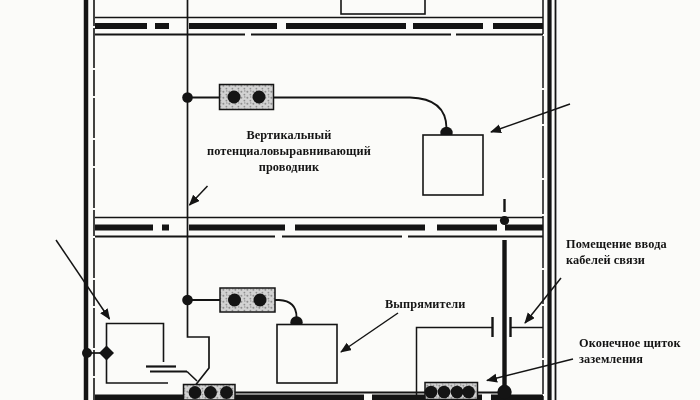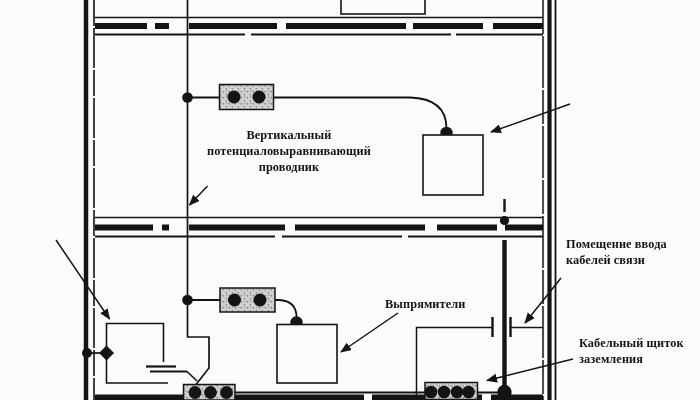--- a/index.html
+++ b/index.html
@@ -154,16 +154,16 @@
     <line class="ln" x1="573" y1="359" x2="487" y2="380.5" stroke-width="1.5" marker-end="url(#ah)"></line>
   </g>
 </svg>
 
   <div class="lbl" style="left:207px;top:127px;text-align:center;">Вертикальный
 потенциаловыравнивающий
 проводник</div>
   <div class="lbl tight" style="left:566px;top:237px;">Помещение ввода
 кабелей связи</div>
   <div class="lbl" style="left:349px;top:296px;margin-left:36px;">Выпрямители</div>
-  <div class="lbl tight" style="left:579px;top:336px;">Кабельный щиток
+  <div class="lbl tight" style="left:579px;top:336px;">Оконечное щиток
 заземления</div>
 
 </div>
 
 </body></html>

